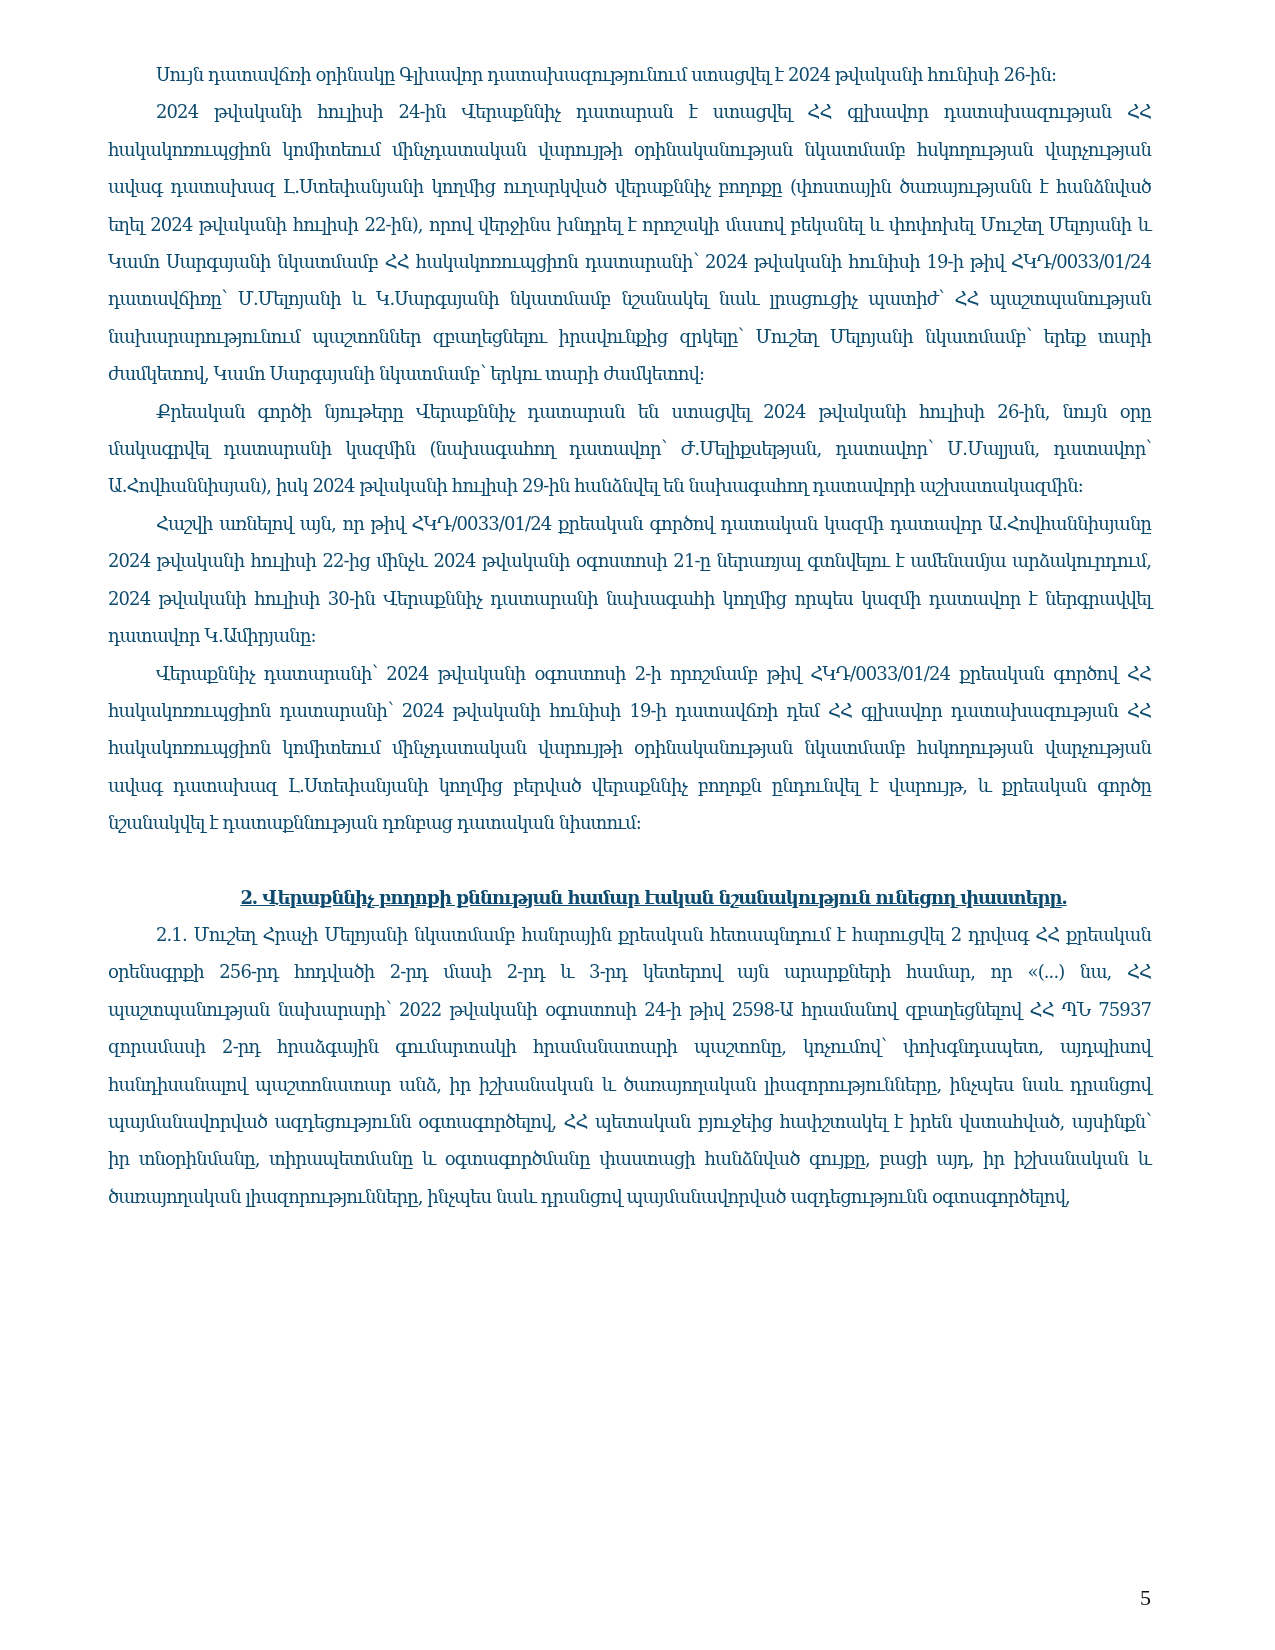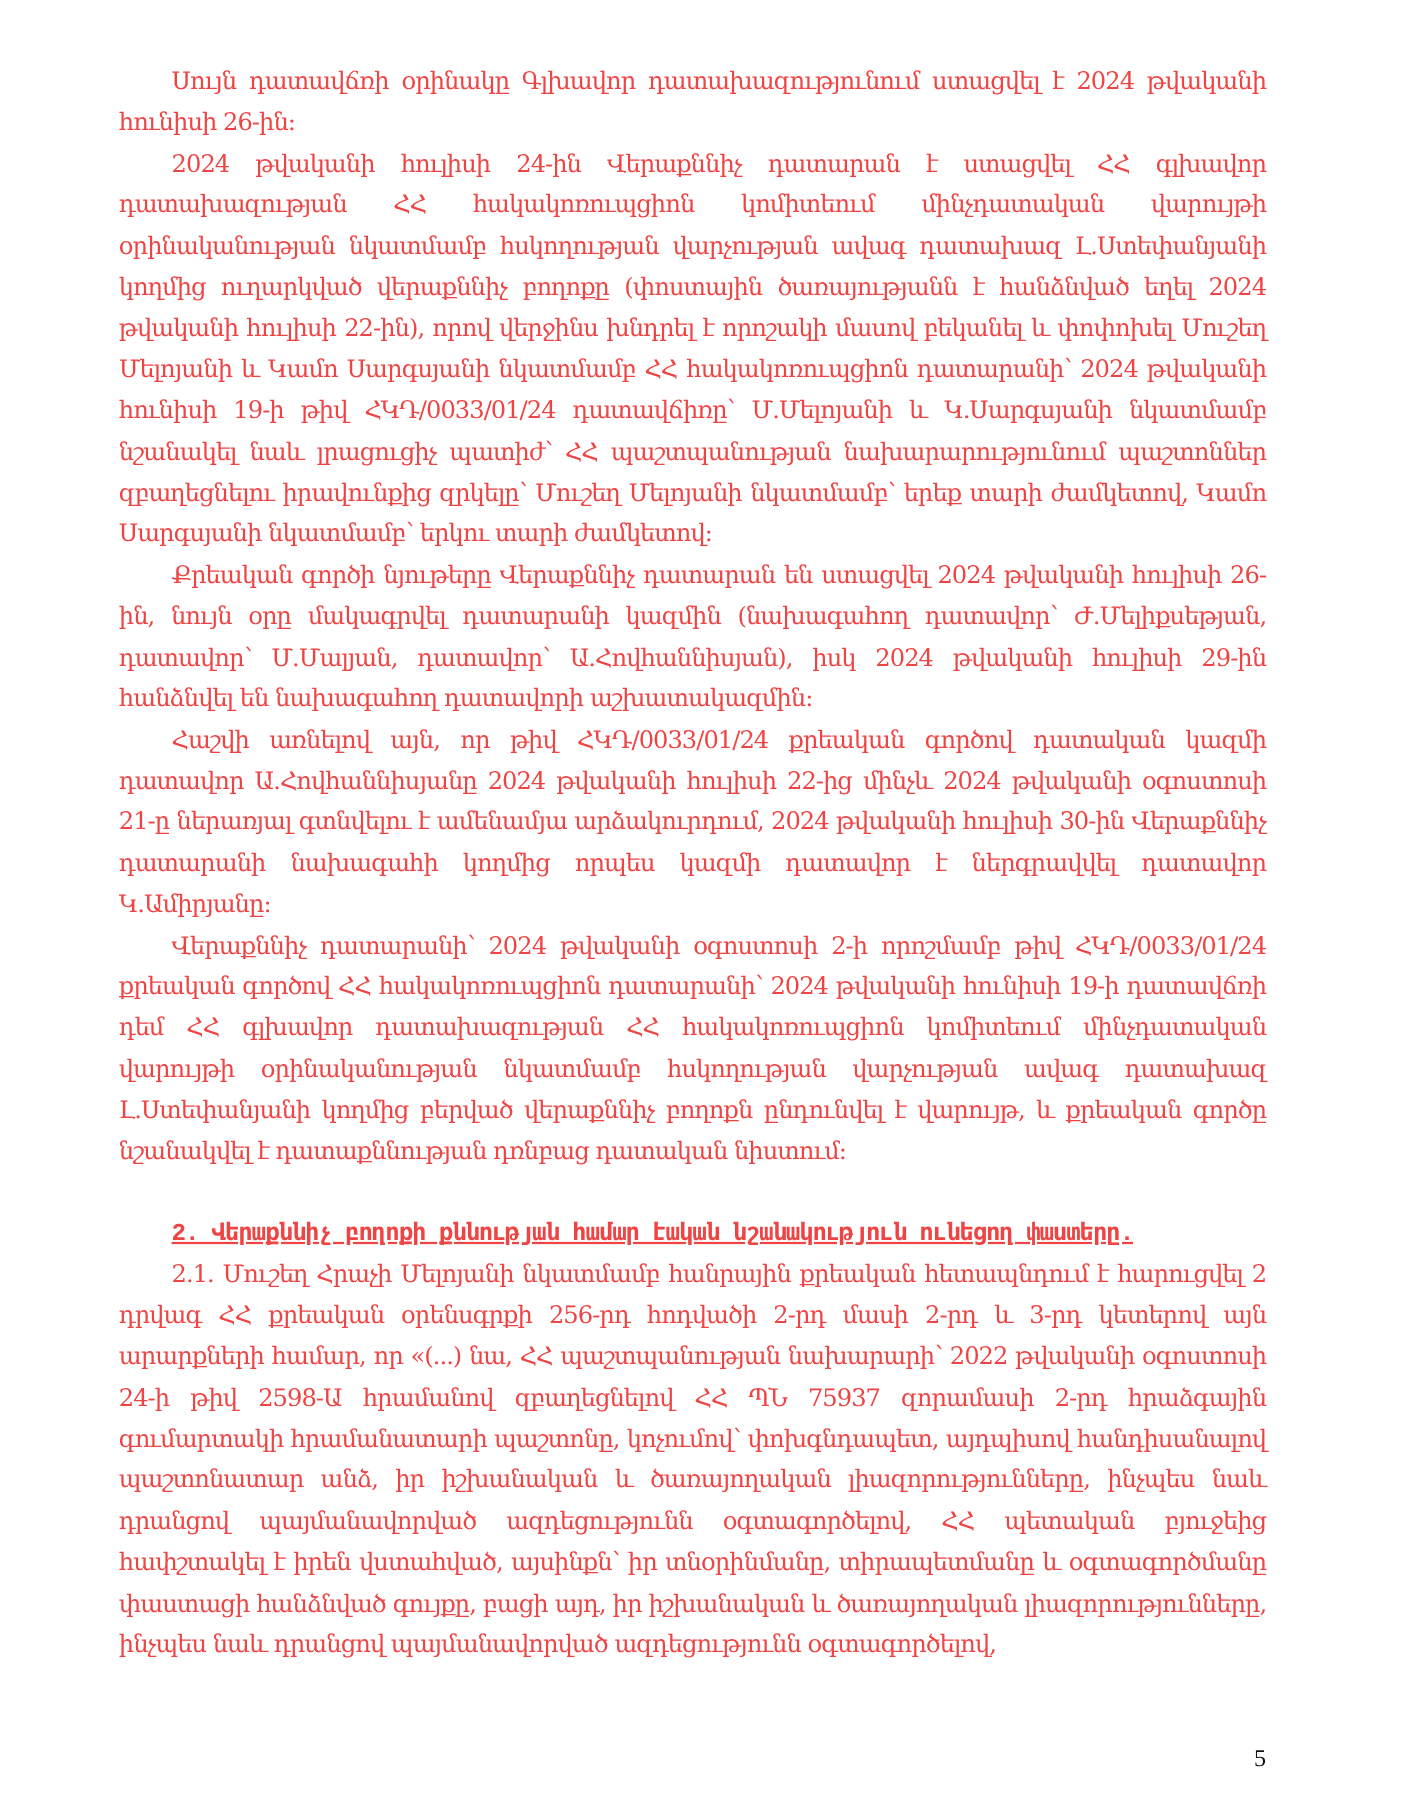--- a/index.html
+++ b/index.html
@@ -1,27 +1,27 @@
 <!DOCTYPE html>
 <html><head>
 <meta charset="utf-8">
 <style>
   html, body { margin: 0; padding: 0; background: #ffffff; }
   body { width: 1275px; height: 1650px; position: relative; overflow: hidden; }
   .page {
     position: absolute; left: 108px; top: 56px; width: 1043px;
     font-family: "DejaVu Serif", "Liberation Serif", serif;
-    font-size: 22px; line-height: 37.4px; color: #ef4444;
+    font-size: 18px; line-height: 37.4px; color: #0c4a6e;
     letter-spacing: -0.9px;
   }
   .p { text-align: justify; text-indent: 48px; margin: 0; }
   .spacer { height: 37px; }
   .heading {
     text-indent: 48px; margin: 0; font-weight: bold; text-decoration: underline;
-    text-align: left; letter-spacing: -1.1px; font-family: Liberation Mono, monospace;
+    text-align: center; letter-spacing: -1.1px;
   }
   .it { }
   .page-number {
     position: absolute; right: 124px; top: 1585px;
     font-family: "Liberation Serif", serif; font-size: 22px; color: #111;
   }
 </style>
 </head>
 <body>
 

